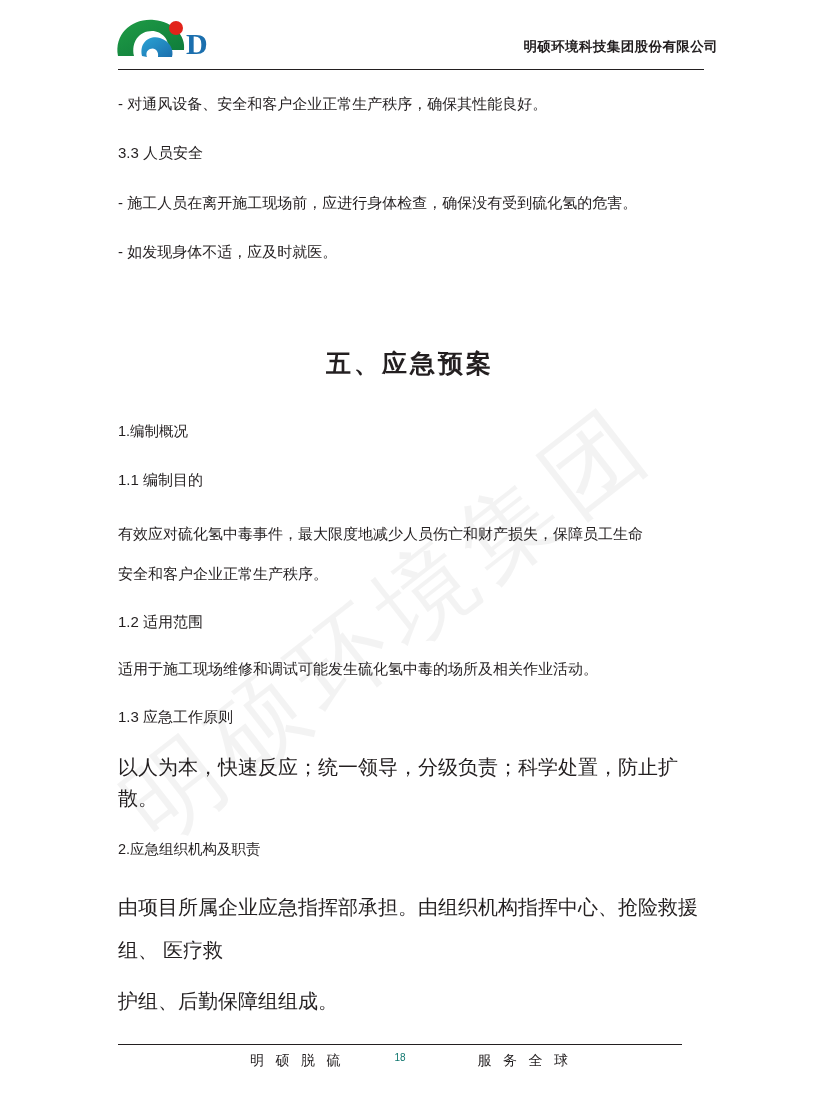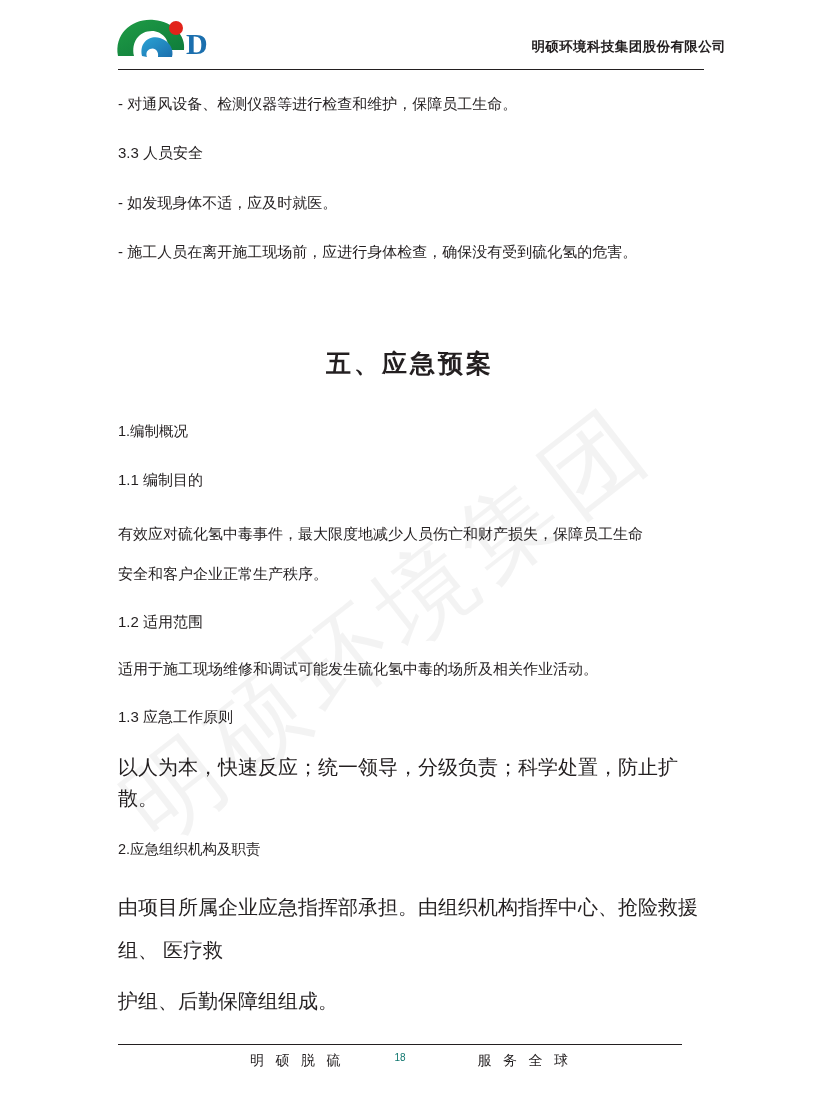--- a/index.html
+++ b/index.html
@@ -64,21 +64,21 @@
     height: 46px;
     position: relative;
     margin-left: 50px;
     margin-top: 2px;
   }
   .header-title {
     font-size: 13.5px;
     font-weight: bold;
     color: #231f20;
     margin-top: 24px;
-    margin-right: 32px;
+    margin-right: 40px;
     letter-spacing: 0.4px;
   }
   .header-rule {
     position: absolute;
     left: 118px;
     right: 118px;
     top: 69px;
     border-bottom: 1.4px solid #231f20;
     z-index: 2;
   }
@@ -200,27 +200,27 @@
         <circle cx="64" cy="12" r="7" fill="#e2231a"></circle>
         <text x="74" y="38" font-family="Liberation Serif, serif" font-size="30" font-weight="bold" fill="#1b6fae">D</text>
       </svg>
     </div>
     <div class="header-title">明硕环境科技集团股份有限公司</div>
   </div>
   <div class="header-rule"></div>
 
   <div class="content">
 
-    <p class="bullet">- 对通风设备、检测仪器等进行检查和维护，保障员工生命。</p>
+    <p class="bullet">- 对通风设备、安全和客户企业正常生产秩序，确保其性能良好。</p>
 
     <p class="para">3.3 人员安全</p>
 
+    <p class="bullet">- 施工人员在离开施工现场前，应进行身体检查，确保没有受到硫化氢的危害。</p>
+
     <p class="bullet">- 如发现身体不适，应及时就医。</p>
-
-    <p class="bullet">- 施工人员在离开施工现场前，应进行身体检查，确保没有受到硫化氢的危害。</p>
 
     <div class="spacer-lg"></div>
 
     <div class="section-title">五、应急预案</div>
 
     <p class="bold-head">1.编制概况</p>
 
     <p class="para">1.1 编制目的</p>
 
     <p class="wide-line">有效应对硫化氢中毒事件，最大限度地减少人员伤亡和财产损失，保障员工生命</p>

